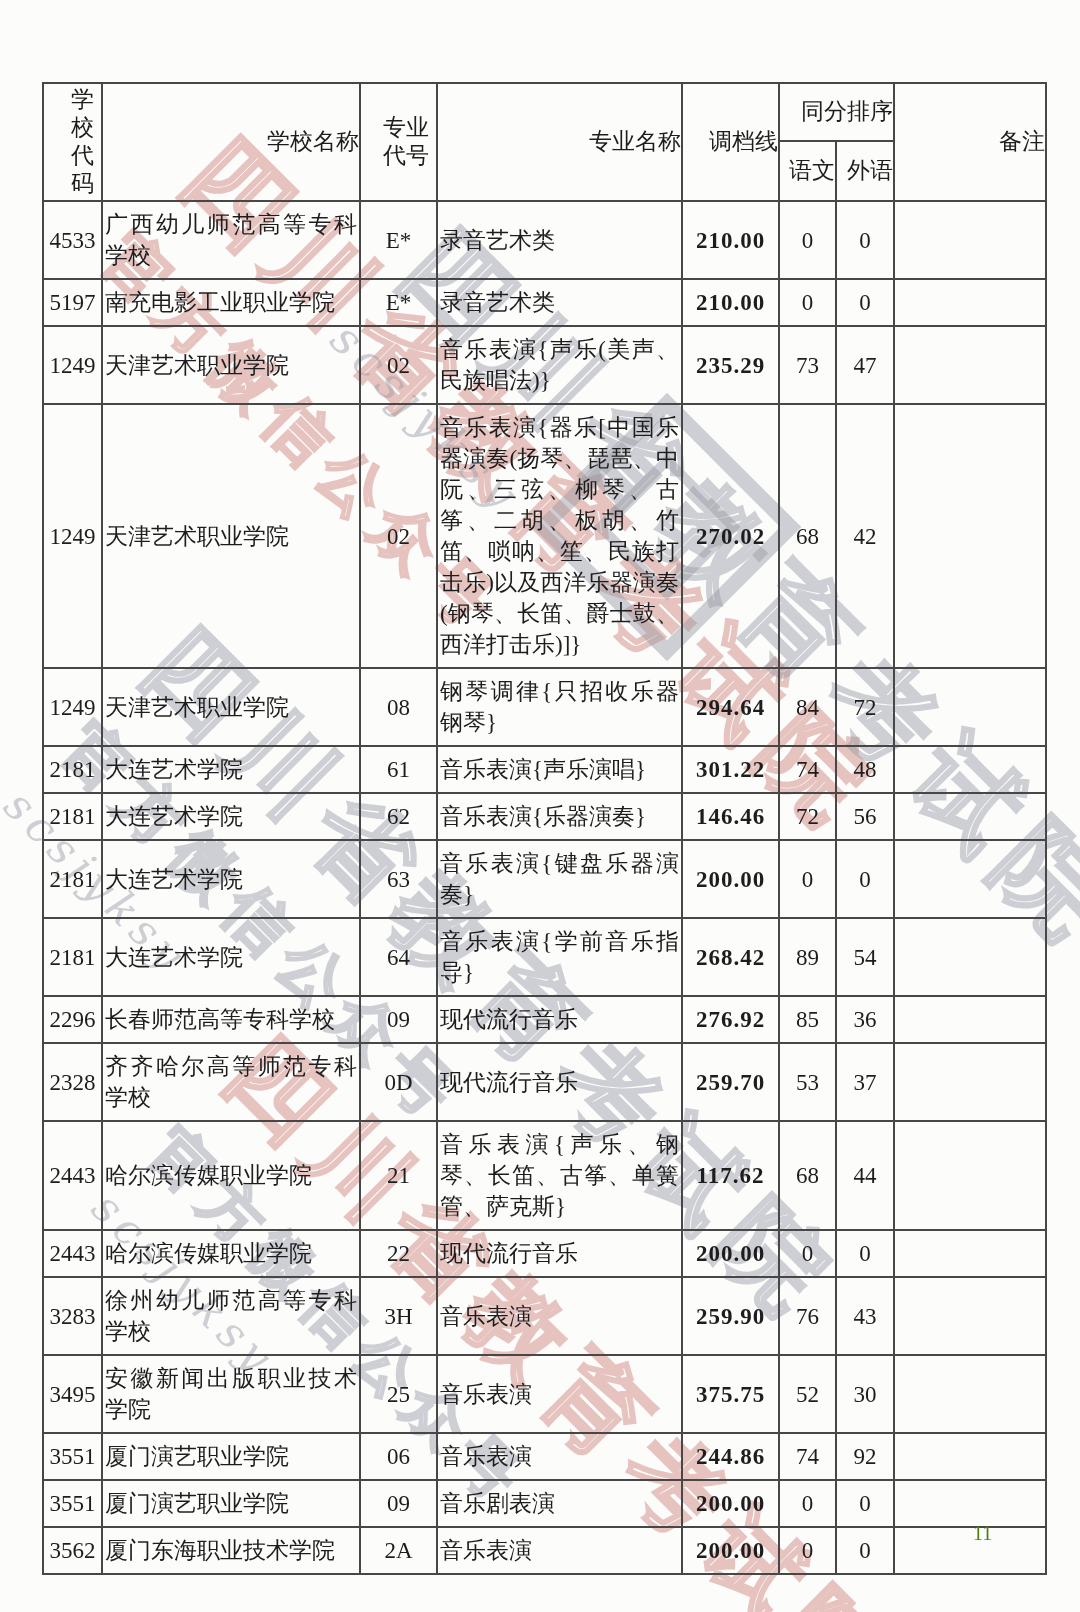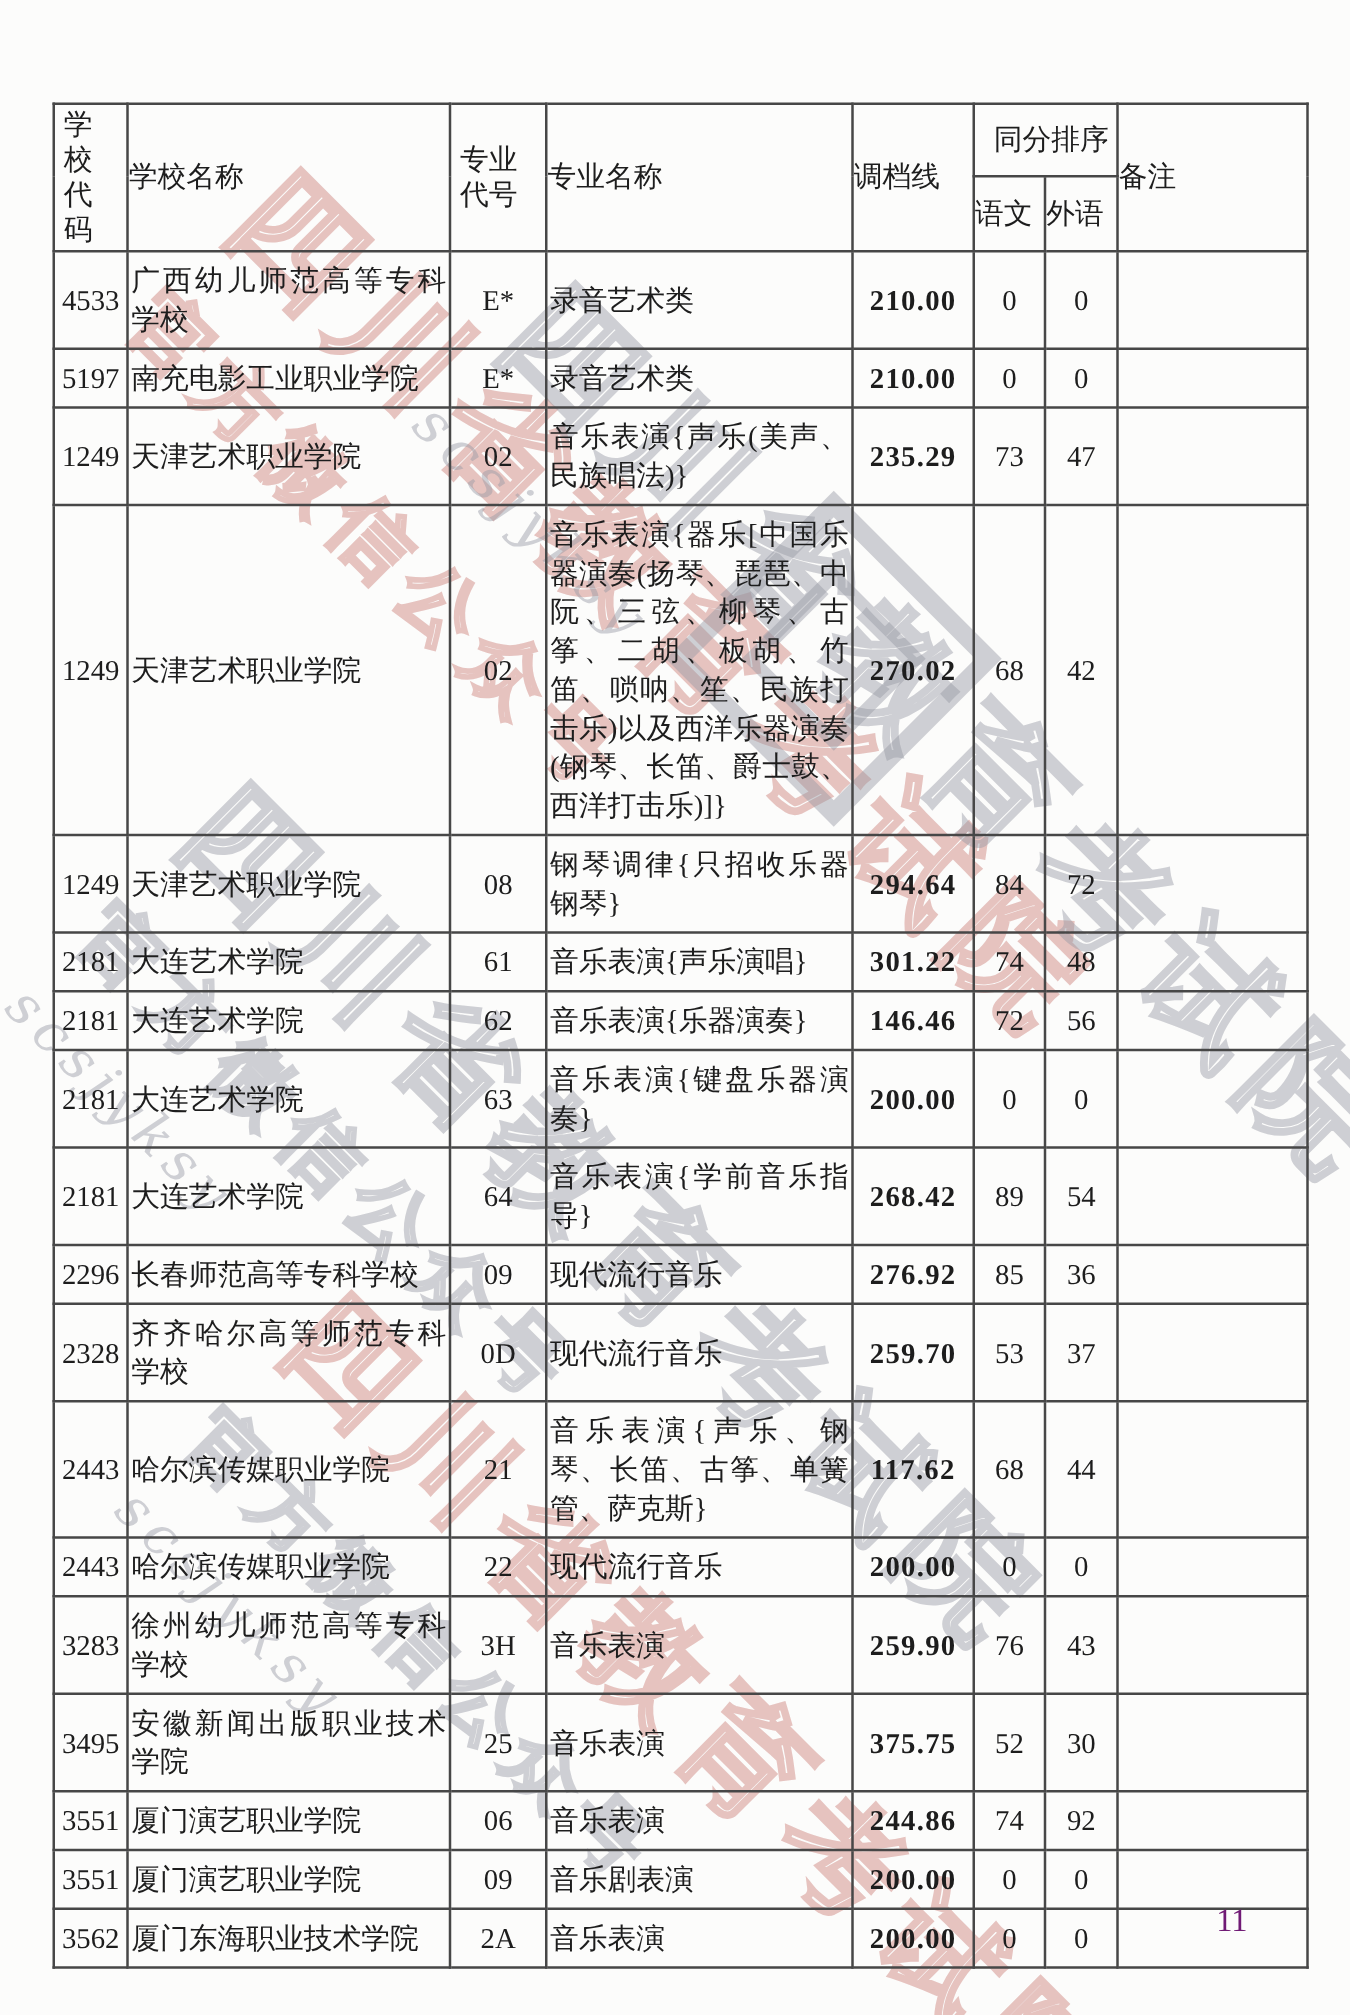--- a/index.html
+++ b/index.html
@@ -64,39 +64,39 @@
     position:absolute; left:42px; top:82px; width:1003px; z-index:1;
     border-collapse:collapse; table-layout:fixed;
     background:transparent;
   }
   .scores th, .scores td {
     border:2px solid var(--line,#474747);
     font-weight:normal;
     overflow:hidden;
   }
   .scores th {
-    font-size:23px; line-height:28px; text-align:left; padding:2px 0;
+    font-size:23px; line-height:28px; text-align:right; padding:2px 0;
   }
   th.h-narrow { padding:2px 7px; word-break:break-all; }
   th.h-top { height:38px;padding-left:15px; }
   th.h-sub { height:40px; }
   .scores tbody td {
     font-size:23px; line-height:31px; padding:7px 2px;
     vertical-align:middle;
   }
   td.c-center { text-align:center; }
   td.c-left {
     text-align:justify; padding-left:5px; padding-right:4px;
     word-break:break-all;
   }
   td.c-cutoff { font-weight:bold; font-size:24px; letter-spacing:1px;margin-top:46px; }
 
   .page-number {
     position:absolute; left:973px; top:1522px; z-index:1;
-    font-size:26px; color:#701a75;
+    font-size:20px; color:#4d7c0f;
   }
 </style>
 </head>
 <body style="--ink: #1d1d1d; --line: #474747; --wm-pink: rgba(211,148,142,0.55); --wm-gray: rgba(150,153,165,0.45);">
 
 <div class="sheet">
 
   <div class="wm-layer">
     <div class="wm wm-a">
       <span class="wm-org">四川省教育考试院</span>

